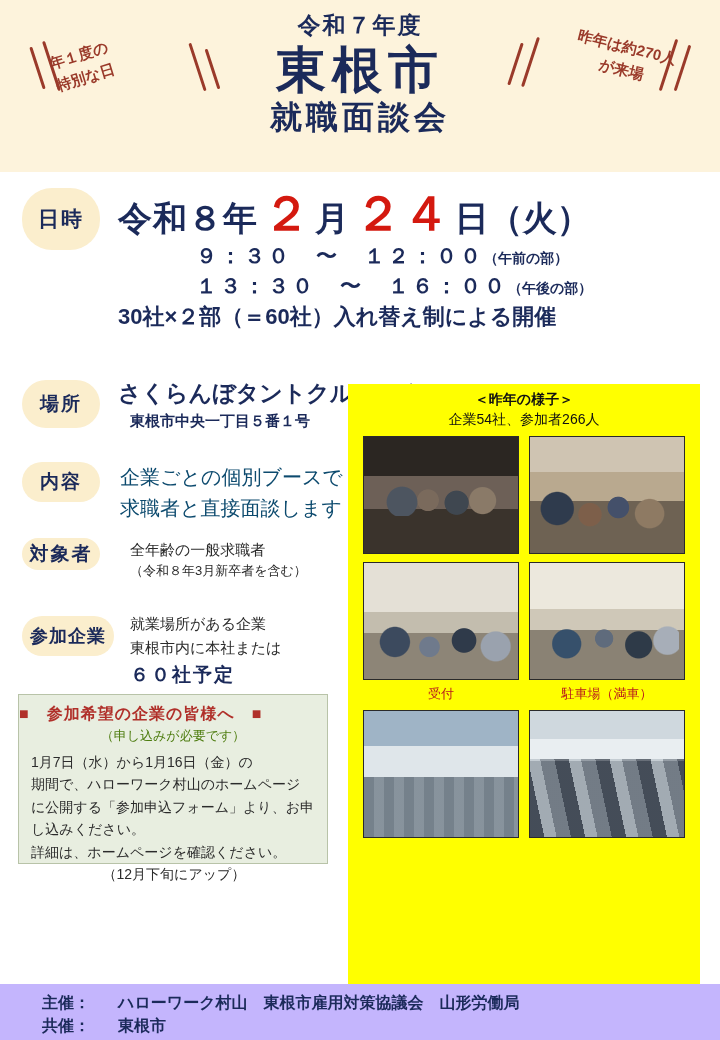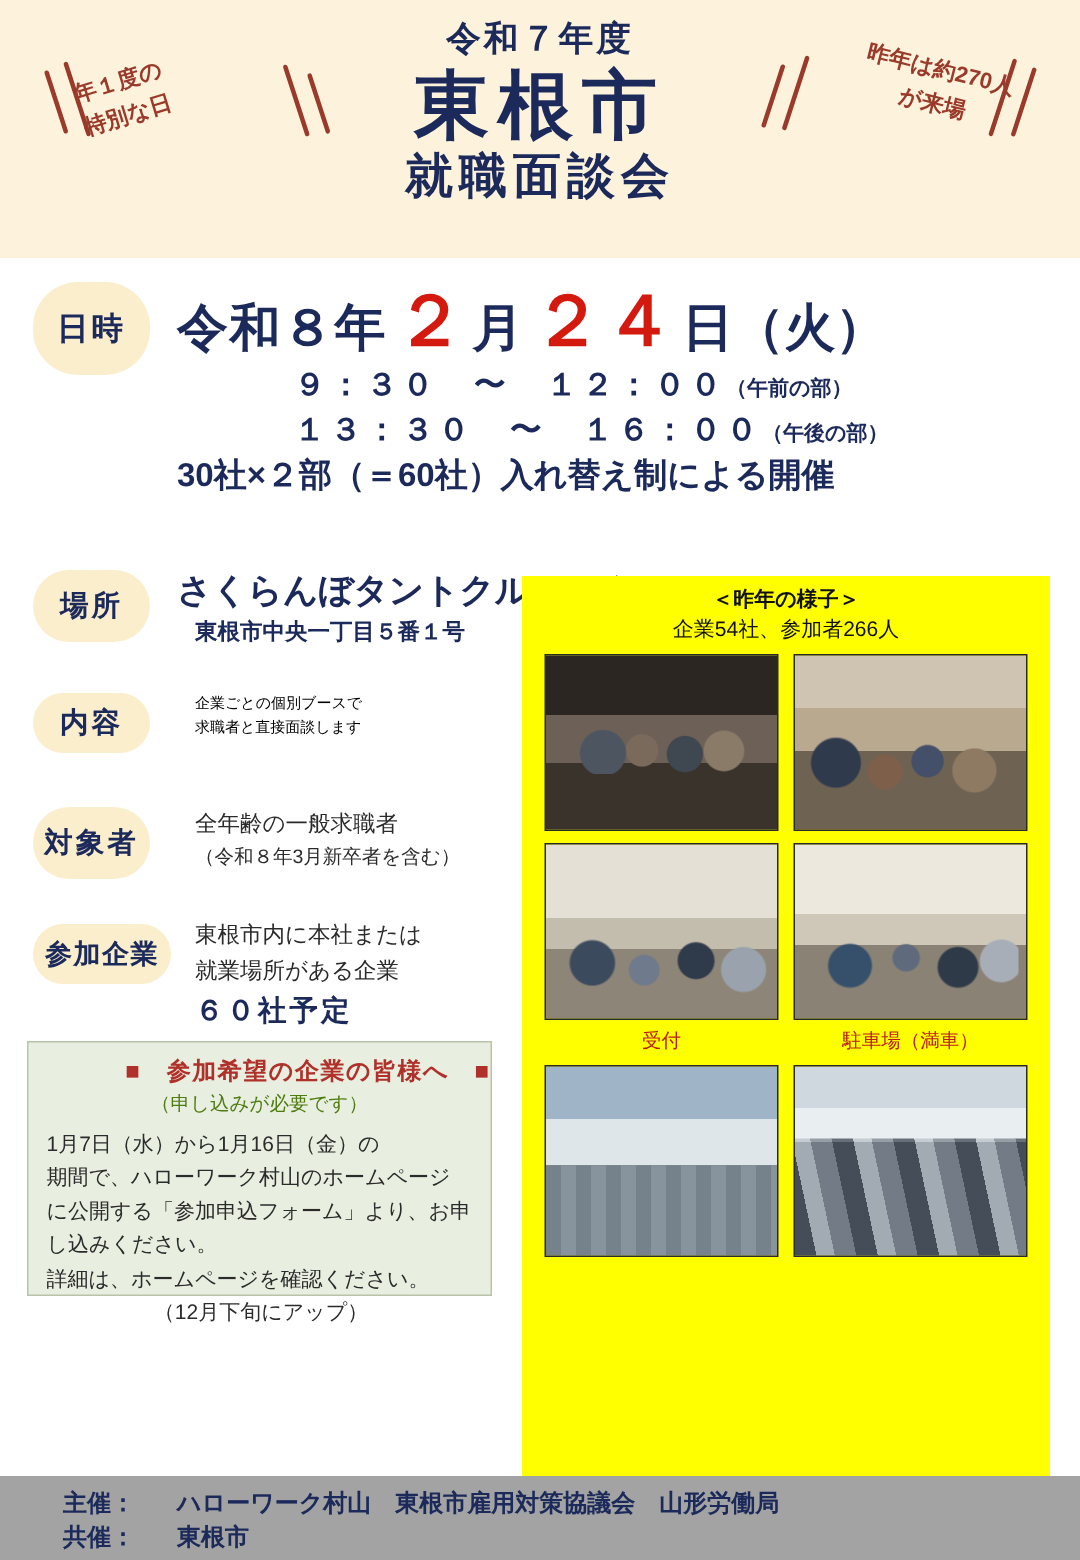--- a/index.html
+++ b/index.html
@@ -160,26 +160,26 @@
     font-weight: bold;
     color: #1b2a5a;
   }
 
   
   .badge-content {
     position: absolute; left: 22px; top: 290px;
     width: 78px; height: 40px; font-size: 19px;
   }
   .text-content {
-    position: absolute; left: 130px; top: 290px;
-    font-size: 10px; color: #000000; line-height: 1.55;
+    position: absolute; left: 120px; top: 290px;
+    font-size: 20px; color: #0c4a6e; line-height: 1.55;
   }
   .badge-target {
     position: absolute; left: 22px; top: 366px;
-    width: 78px; height: 48px; font-size: 19px; text-align: center;
+    width: 78px; height: 32px; font-size: 19px; text-align: center;
   }
   .text-target {
     position: absolute; left: 130px; top: 366px;
     font-size: 15px; color: #2b2b2b; line-height: 1.55;
   }
   .text-target .small { font-size: 13px; }
   .badge-companies {
     position: absolute; left: 22px; top: 444px;
     width: 92px; height: 40px; font-size: 18px; letter-spacing: 1px;
   }
@@ -193,27 +193,26 @@
 
   
   .notice {
     position: absolute;
     left: 18px; top: 522px;
     width: 310px; height: 170px;
     background: #e8eee0;
     border: 1px solid #b8c3a8;
   }
   .notice-title {
-    text-align: right;
+    text-align: left;
     font-size: 16px;
     font-weight: bold;
     color: #b0302a;
     margin-top: 9px;
     letter-spacing: 1px;
-    padding-left: 14px;
   }
   .notice-sub {
     text-align: center;
     font-size: 13px;
     color: #4d7c0f;
     margin-top: 2px;
   }
   .notice-body {
     font-size: 14px;
     color: #2b2b2b;
@@ -308,21 +307,21 @@
   .ph-f { background:
     linear-gradient(#cfd8de 0 22%, #e9eef1 22% 40%, #5d6670 40% 100%); }
   .ph-f::after { content:""; position:absolute; left:0; top:38%; width:100%; height:62%;
     background: repeating-linear-gradient(78deg, #3c4450 0 14px, #b9c2c9 14px 26px, #7a838d 26px 40px);
     opacity:.75; }
 
   .footer {
     position: absolute;
     left: 0; right: 0; bottom: 0;
     height: 56px;
-    background: #a3a3a3;
+    background: #c4b5fd;
     padding: 7px 0 0 42px;
   }
   .footer-line {
     font-size: 16px;
     font-weight: bold;
     color: #1b2a5a;
     line-height: 1.45;
     white-space: nowrap;
   }
   .footer-line .lbl { display: inline-block; width: 76px; }
@@ -385,22 +384,22 @@
   </div>
 
   <div class="badge badge-target">対象者</div>
   <div class="text-target">
     <div>全年齢の一般求職者</div>
     <div class="small">（令和８年3月新卒者を含む）</div>
   </div>
 
   <div class="badge badge-companies">参加企業</div>
   <div class="text-companies">
+    <div>就業場所がある企業</div>
     <div>東根市内に本社または</div>
-    <div>就業場所がある企業</div>
     <div class="bold">６０社予定</div>
   </div>
 
   <div class="notice">
     <div class="notice-title">■　参加希望の企業の皆様へ　■</div>
     <div class="notice-sub">（申し込みが必要です）</div>
     <div class="notice-body">
       <span class="indent">1月7日（水）から1月16日（金）の</span>
       <span class="indent">期間で、ハローワーク村山のホームページ</span>
       <span class="indent">に公開する「参加申込フォーム」より、お申</span>

